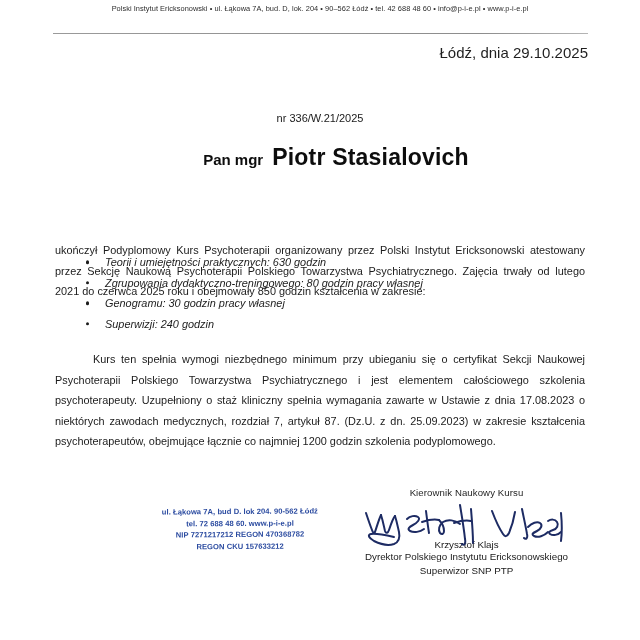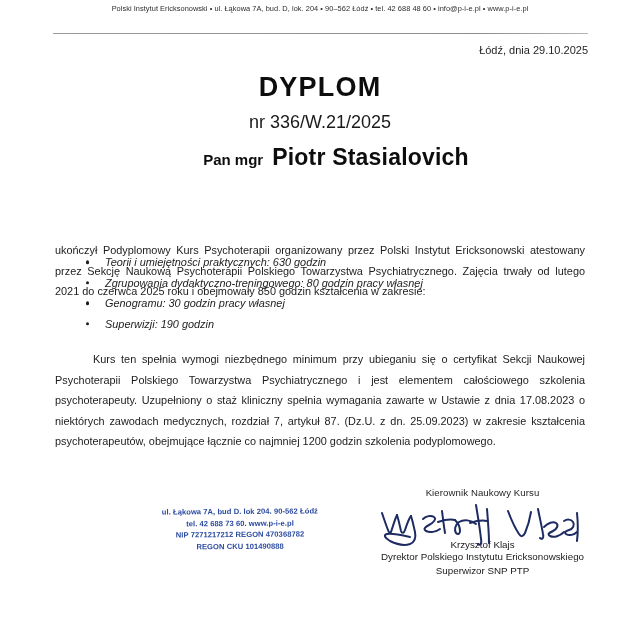--- a/index.html
+++ b/index.html
@@ -42,21 +42,21 @@
     left: 53px;
     width: 535px;
     height: 1px;
     background: linear-gradient(to right, #9a9a9a, #8d8d8d 80%, #b5b5b5);
   }
 
   .date-line {
     position: absolute;
     top: 44px;
     right: 52px;
-    font-size: 11px;
+    font-size: 15px;
     color: #1f1f1f;
   }
 
   
   .diploma-title {
     position: absolute;
     top: 72px;
     left: 0;
     width: 640px;
     text-align: center;
@@ -65,21 +65,21 @@
     letter-spacing: 1.2px;
     color: #0d0d0d;
   }
 
   .diploma-number {
     position: absolute;
     top: 112px;
     left: 0;
     width: 640px;
     text-align: center;
-    font-size: 18px;
+    font-size: 11px;
     color: #1a1a1a;
   }
 
   .recipient {
     position: absolute;
     top: 144px;
     left: 16px;
     width: 640px;
     text-align: center;
     white-space: nowrap;
@@ -161,21 +161,21 @@
   }
   .stamp .stamp-title {
     font-size: 8.4px;
     letter-spacing: 0.15px;
   }
 
   
   .sig-block {
     position: absolute;
     top: 487px;
-    left: 345px;
+    left: 329px;
     width: 275px;
     text-align: center;
   }
   .sig-role {
     font-size: 9.6px;
     color: #1f1f1f;
     letter-spacing: 0.1px;
   }
   .sig-graphic {
     position: relative;
@@ -208,21 +208,20 @@
 <body>
 
 <div class="page">
 
   <div class="letterhead">Polski Instytut Ericksonowski • ul. Łąkowa 7A, bud. D, lok. 204 • 90–562 Łódź • tel. 42 688 48 60 • info@p-i-e.pl • www.p-i-e.pl</div>
 
   <div class="rule"></div>
 
   <div class="date-line">Łódź, dnia 29.10.2025</div>
 
-  <div class="diploma-title">DYPLOM</div>
 
   <div class="diploma-number">nr 336/W.21/2025</div>
 
   <div class="recipient">
     <span class="honorific">Pan mgr</span><span class="fullname">Piotr Stasialovich</span>
   </div>
 
   <div class="body-block para para-1">ukończył Podyplomowy Kurs Psychoterapii organizowany przez Polski Instytut Ericksonowski atestowany przez Sekcję Naukową Psychoterapii Polskiego Towarzystwa Psychiatrycznego. Zajęcia trwały od lutego 2021 do czerwca 2025 roku i obejmowały 850 godzin kształcenia w zakresie:</div>
 
   <ul class="bullets">
@@ -233,31 +232,31 @@
     <li>
       <span class="dot"></span>
       <span>Zgrupowania dydaktyczno-treningowego:  80 godzin pracy własnej</span>
     </li>
     <li>
       <span class="dot"></span>
       <span>Genogramu: 30 godzin pracy własnej</span>
     </li>
     <li>
       <span class="dot"></span>
-      <span>Superwizji:  190 godzin</span>
+      <span>Superwizji:  240 godzin</span>
     </li>
   </ul>
 
   <div class="body-block para para-2">Kurs ten spełnia wymogi niezbędnego minimum przy ubieganiu się o certyfikat Sekcji Naukowej Psychoterapii Polskiego Towarzystwa Psychiatrycznego i jest elementem całościowego szkolenia psychoterapeuty. Uzupełniony o staż kliniczny spełnia wymagania zawarte w Ustawie z dnia 17.08.2023 o niektórych zawodach medycznych, rozdział 7, artykuł 87. (Dz.U. z dn. 25.09.2023) w zakresie kształcenia psychoterapeutów, obejmujące łącznie co najmniej 1200 godzin szkolenia podyplomowego.</div>
 
   <div class="stamp">
     <div>ul. Łąkowa 7A, bud D. lok 204. 90-562 Łódź</div>
-    <div>tel. 42 688 73 60. www.p-i-e.pl</div>
+    <div>tel. 72 688 48 60. www.p-i-e.pl</div>
     <div>NIP 7271217212 REGON 470368782</div>
-    <div>REGON CKU 101490888</div>
+    <div>REGON CKU 157633212</div>
   </div>
 
   <div class="sig-block">
     <div class="sig-role">Kierownik Naukowy Kursu</div>
 
     <div class="sig-graphic">
       <svg width="230" height="50" viewBox="0 0 230 50" fill="none" xmlns="http://www.w3.org/2000/svg">
         <g stroke="#1d2b63" stroke-width="2" stroke-linecap="round" stroke-linejoin="round" fill="none">
           <path d="M14 14 C16 20, 18 26, 20 31 C21 34, 22 35, 23 33 C25 27, 27 20, 29 16"></path>
           <path d="M29 16 C31 22, 32 28, 33 32 C34 35, 36 34, 37 31 C39 25, 41 19, 43 17"></path>

